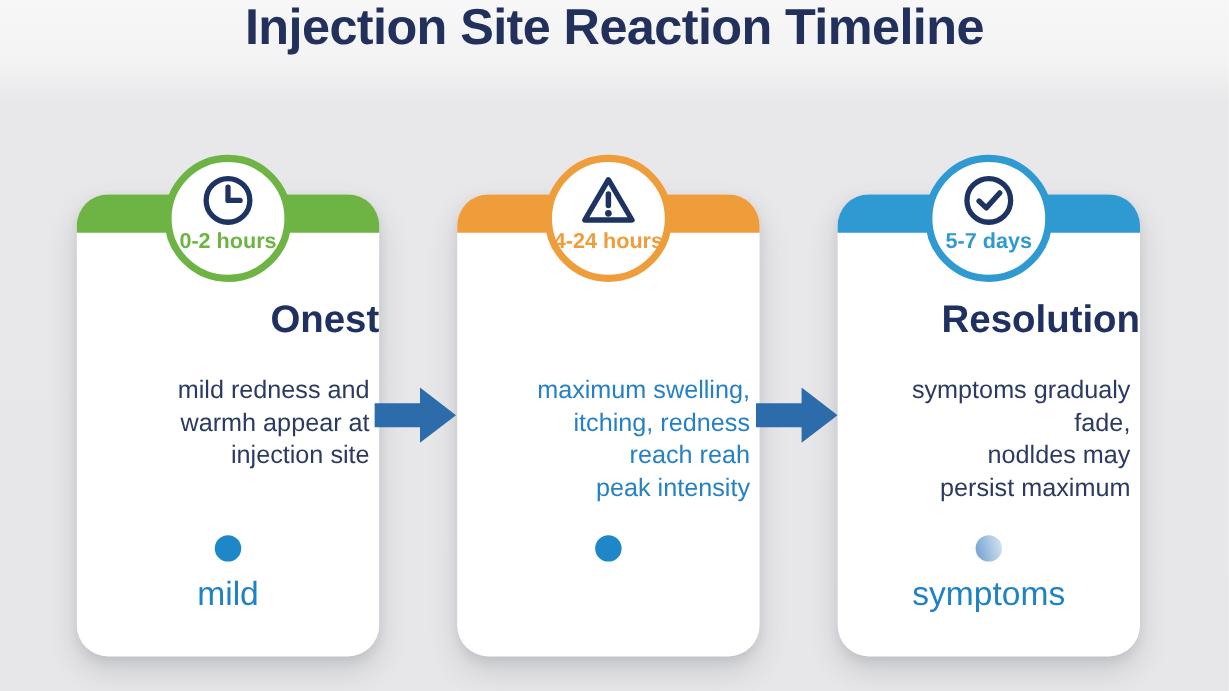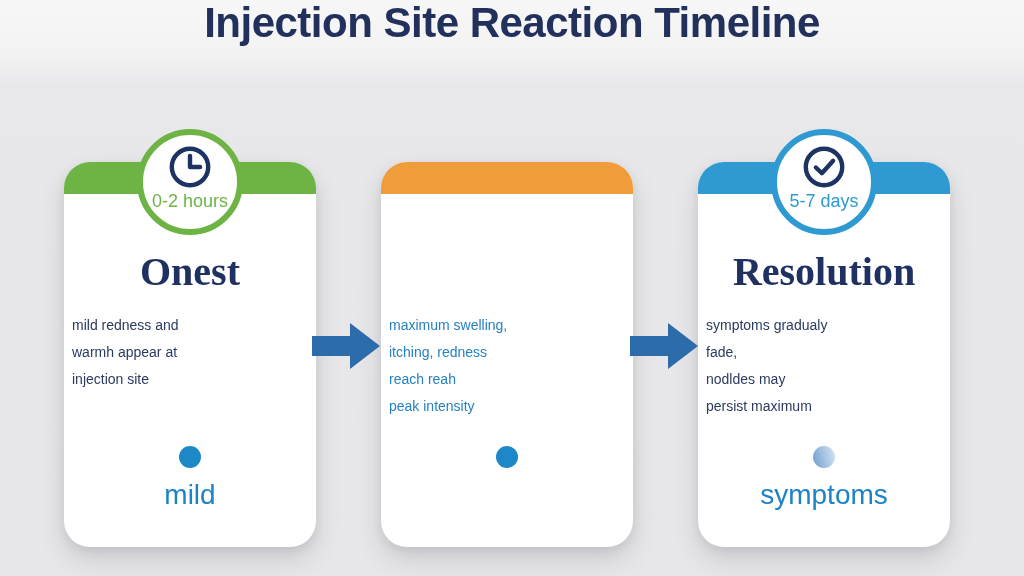--- a/index.html
+++ b/index.html
@@ -66,42 +66,41 @@
     flex-direction: column;
     align-items: center;
   }
   .badge svg {
     margin-top: 9px;
     color: var(--icon-ink, #1d3361);
   }
   .badge-time {
     margin-top: 1px;
     font-size: 18px;
-    font-weight: normal;
+    font-weight: bold;
     color: var(--accent, #888);
     white-space: nowrap;
   }
   .stage-heading {
     position: absolute;
     top: 86px;
     left: 0;
     width: 100%;
-    text-align: center;
-    font-size: 40px;
+    text-align: right;
+    font-size: 32px;
     font-weight: bold;
     color: var(--heading-ink, #1e3160);
-    font-family: Liberation Serif, serif;
   }
   .stage-desc {
     position: absolute;
     top: 150px;
     left: 8px;
     right: 8px;
-    text-align: left;
-    font-size: 14px;
+    text-align: right;
+    font-size: 21px;
     line-height: 27px;
     white-space: pre-line;
     color: var(--desc, #2b3a60);
   }
   .severity-dot {
     position: absolute;
     top: 284px;
     left: 50%;
     transform: translateX(-50%);
     width: 22px;
@@ -153,20 +152,28 @@
       <h2 class="stage-heading">Onest</h2>
       <p class="stage-desc">mild redness and
 warmh appear at
 injection site</p>
       <div class="severity-dot"></div>
       <div class="severity-label">mild</div>
     </section>
 
     <section class="card" style="--accent: #ef9c3a; --desc: #2581c4;">
       <div class="card-band"></div>
+      <div class="badge">
+        <svg width="48" height="46" viewBox="0 0 50 46" fill="none">
+          <path d="M25 5 L45.5 40 H4.5 Z" stroke="currentColor" stroke-width="4.6" stroke-linejoin="round"></path>
+          <path d="M25 17.5 V27.5" stroke="currentColor" stroke-width="4.8" stroke-linecap="round"></path>
+          <circle cx="25" cy="34.2" r="2.9" fill="currentColor"></circle>
+        </svg>
+        <div class="badge-time">4-24 hours</div>
+      </div>
       <p class="stage-desc">maximum swelling,
 itching, redness
 reach reah
 peak intensity</p>
       <div class="severity-dot"></div>
     </section>
 
     <section class="card" style="--accent: #2f9ad2; --desc: #2b3a60;">
       <div class="card-band"></div>
       <div class="badge">

